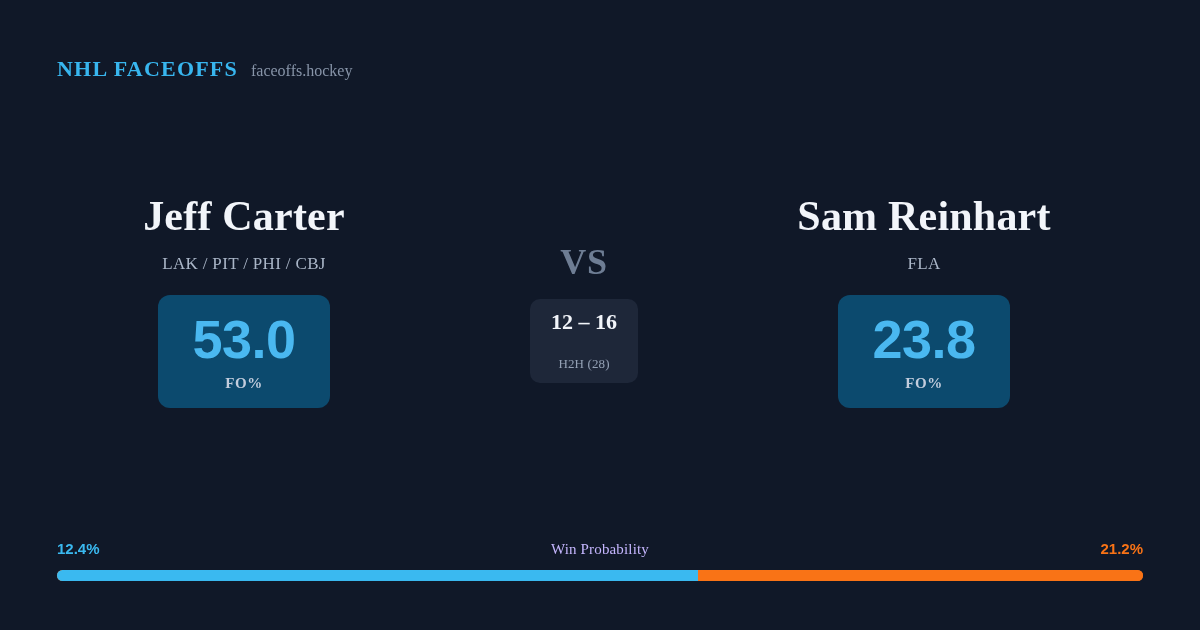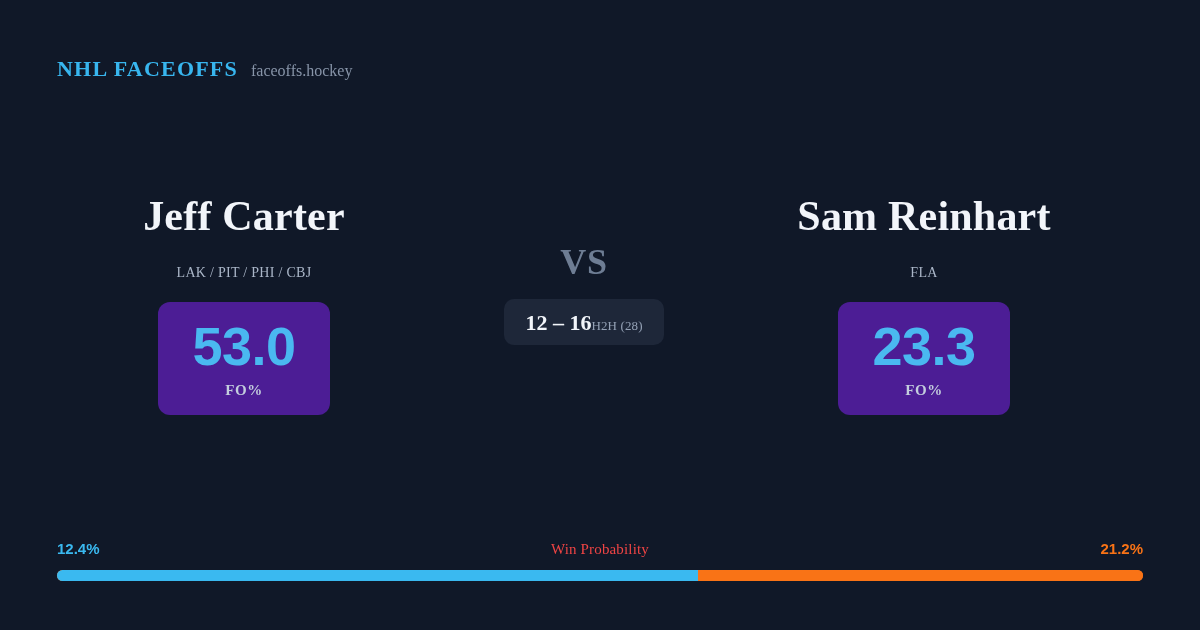--- a/index.html
+++ b/index.html
@@ -60,32 +60,32 @@
   .player-name {
     font-family: "Liberation Serif", serif;
     font-size: 42px;
     font-weight: bold;
     color: #f2f5fa;
     line-height: 1;
     white-space: nowrap;
     letter-spacing: 0.005em;
   }
   .player-teams {
-    margin-top: 28px;
-    font-family: "Liberation Serif", serif;
-    font-size: 14px;
+    margin-top: 17px;
+    font-family: "Liberation Serif", serif;
+    font-size: 17px;
     color: #aab6c8;
     white-space: nowrap;
     letter-spacing: 0.02em;
   }
   .stat-card {
     margin-top: 21px;
     width: 172px;
     height: 113px;
-    background: #4c1d95;
+    background: #0c4a6e;
     border-radius: 12px;
     display: flex;
     flex-direction: column;
     align-items: center;
     justify-content: center;
   }
   .stat-value {
     font-family: "Liberation Sans", sans-serif;
     font-size: 54px;
     font-weight: bold;
@@ -118,32 +118,33 @@
     color: #6e7d94;
     line-height: 1;
     letter-spacing: 0.02em;
   }
   .h2h-badge {
     margin-top: 19px;
     background: #1e2739;
     border-radius: 10px;
     padding: 12px 21px 11px 21px;
     display: flex;
+    flex-direction: column;
     align-items: center;
   }
   .h2h-score {
     font-family: "Liberation Serif", serif;
     font-size: 22px;
     font-weight: bold;
     color: #f2f5fa;
     line-height: 1;
     white-space: nowrap;
   }
   .h2h-label {
-    margin-top: 7px;
+    margin-top: 23px;
     font-family: "Liberation Serif", serif;
     font-size: 13px;
     color: #94a1b5;
     white-space: nowrap;
     letter-spacing: 0.01em;
   }
 
   
   .winprob {
     position: absolute;
@@ -165,21 +166,21 @@
     color: #36a9e1;
   }
   .wp-title {
     position: absolute;
     left: 0;
     right: 0;
     top: 1px;
     text-align: center;
     font-family: "Liberation Serif", serif;
     font-size: 15px;
-    color: #ef4444;
+    color: #c4b5fd;
     letter-spacing: 0.01em;
   }
   .wp-right {
     position: absolute;
     right: 0;
     top: 0;
     font-family: "Liberation Sans", sans-serif;
     font-size: 15px;
     font-weight: bold;
     color: #f97316;
@@ -227,21 +228,21 @@
     <div class="h2h-badge">
       <div class="h2h-score">12 – 16</div>
       <div class="h2h-label">H2H (28)</div>
     </div>
   </div>
 
   <div class="side">
     <div class="player-name">Sam Reinhart</div>
     <div class="player-teams">FLA</div>
     <div class="stat-card">
-      <div class="stat-value">23.3</div>
+      <div class="stat-value">23.8</div>
       <div class="stat-label">FO%</div>
     </div>
   </div>
 
 </div>
 
 <div class="winprob">
   <div class="winprob-labels">
     <span class="wp-left" style="color: rgb(58, 185, 240);">12.4%</span>
     <span class="wp-title">Win Probability</span>

